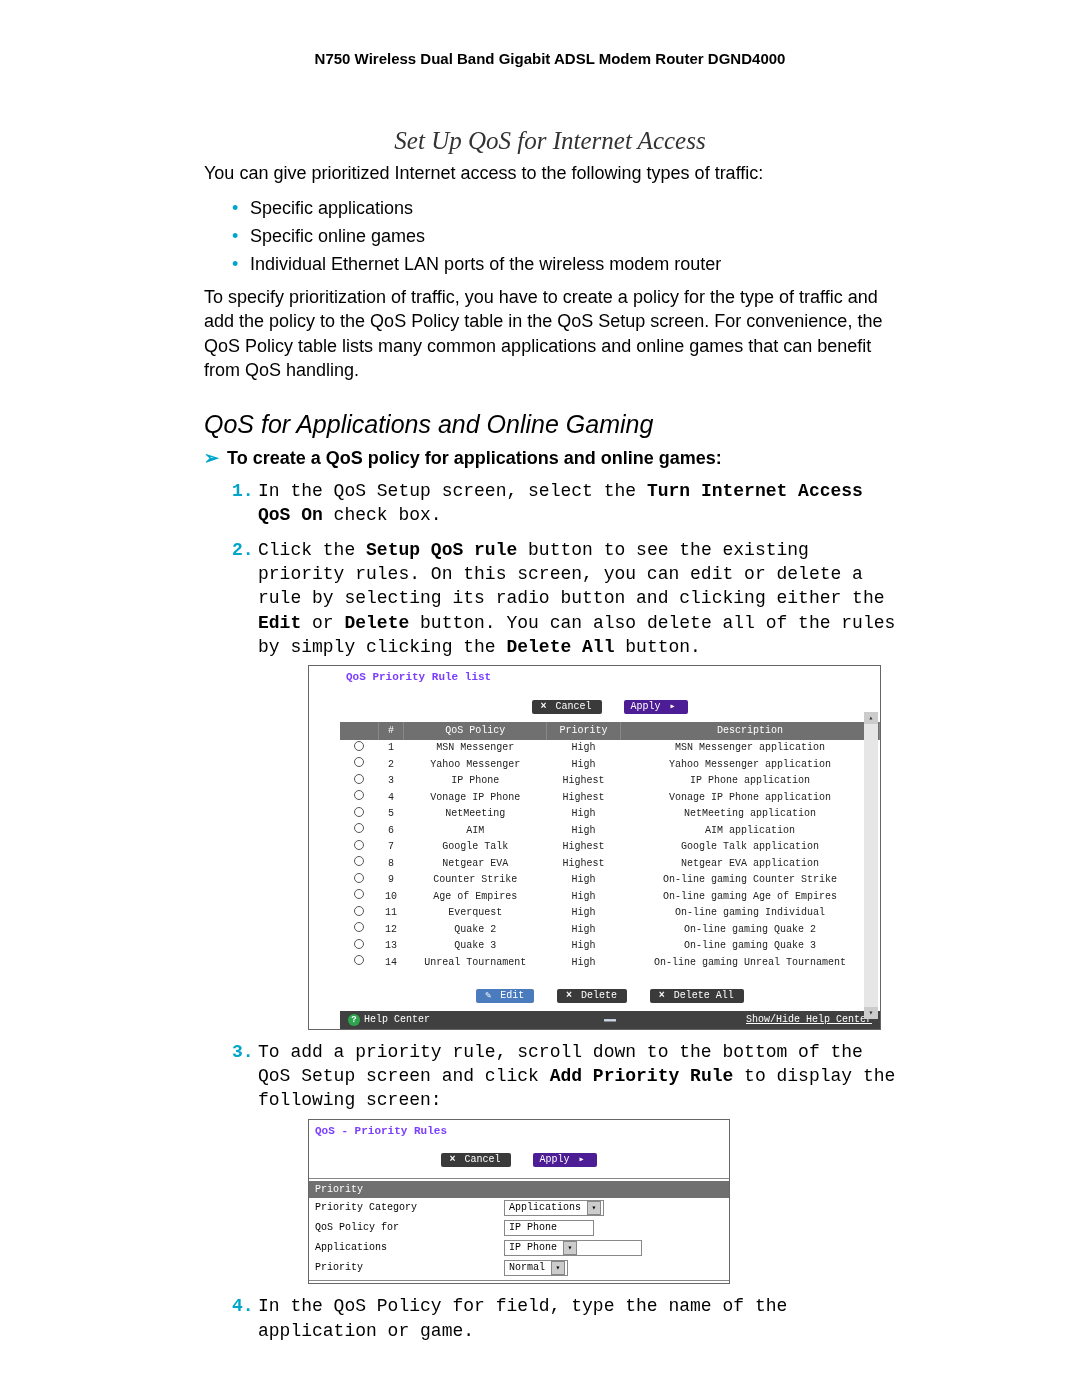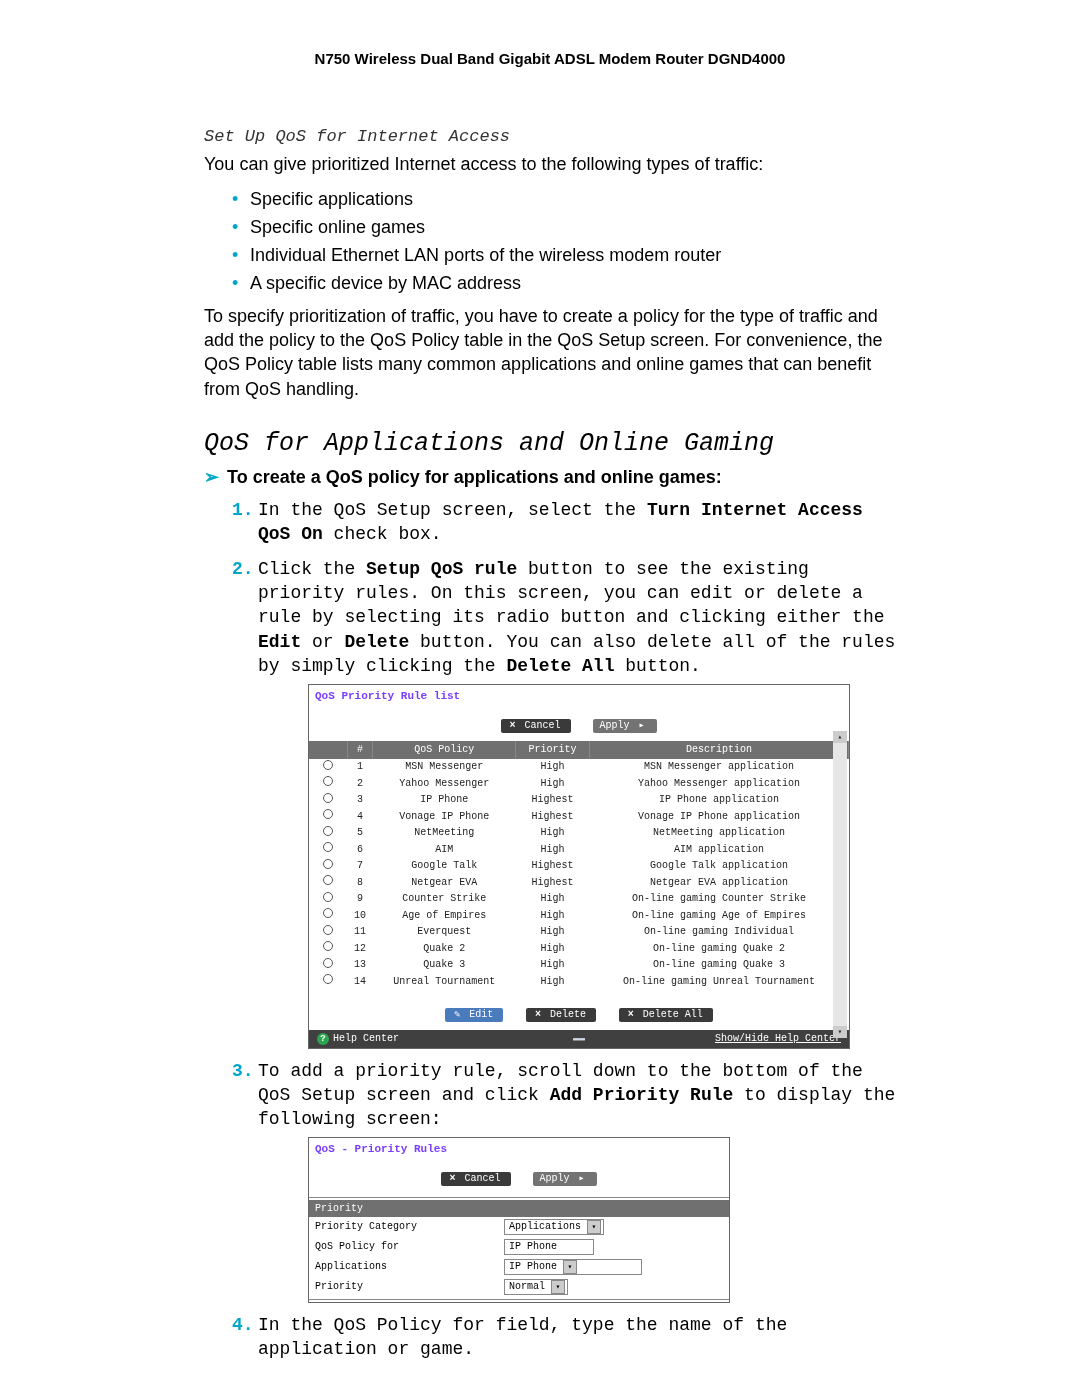--- a/index.html
+++ b/index.html
@@ -15,25 +15,26 @@
     box-sizing:border-box;
     position:relative;
   }
   .hdr-title {
     text-align:center;
     font-size:15px;
     font-weight:bold;
     margin-bottom:60px;
   }
   .sec-h1 {
-    font-family:Liberation Mono, monospace;
+    font-family:Liberation Serif, serif;
     font-style:italic;
-    font-size:17px;
+    font-size:25px;
     color:#333;
     margin:0 0 4px 0;
+    text-align:center;
   }
   .para {
     font-size:18px;
     line-height:1.35;
     margin:6px 0 10px 0;
   }
   ul.bul {
     list-style:none;
     padding:0 0 0 28px;
     margin:6px 0;
@@ -45,21 +46,21 @@
     position:relative;
   }
   ul.bul li::before {
     content:"•";
     color:#00a6c9;
     position:absolute;
     left:0;
     top:0;
   }
   .sec-h2 {
-    font-family:Liberation Mono, monospace;
+    font-family:Liberation Sans, sans-serif;
     font-style:italic;
     font-size:25px;
     margin:28px 0 8px 0;
   }
   .arrow-line {
     font-size:18px;
     font-weight:bold;
     margin:8px 0 10px 0;
   }
   .arrow-line .tri {
@@ -87,21 +88,21 @@
     left:0;
     font-weight:bold;
     color:#00a6c9;
   }
   ol.steps b { font-weight:bold; }
   .figure {
     border:1.5px solid #666;
     background:#fff;
     margin:6px 0 10px 50px;
   }
-  .fig1 { width:540px; }
+  .fig1 { width:540px;padding-left:31px; }
   .fig-title {
     color:#7a3eff;
     font-size:11px;
     font-weight:bold;
     padding:4px 6px 4px 6px;
   }
   .btn-row {
     text-align:center;
     padding:3px 0 6px 0;
   }
@@ -116,21 +117,21 @@
     margin:0 6px;
   }
   .btn .xicon {
     display:inline-block;
     width:12px;
     text-align:center;
     font-weight:bold;
     margin-right:6px;
   }
   .btn.cancel { background:#3a3a3a; }
-  .btn.apply  { background:#737373; }
+  .btn.apply  { background:#4c1d95; }
   .btn.edit   { background:#4a7bbd; }
   .btn.del    { background:#3a3a3a; }
   table.qos {
     width:100%;
     border-collapse:collapse;
     font-size:10px;
   }
   table.qos th {
     background:#707070;
     color:#fff;
@@ -224,21 +225,20 @@
 <div class="page">
   <div class="hdr-title">N750 Wireless Dual Band Gigabit ADSL Modem Router DGND4000</div>
 
   <div class="sec-h1">Set Up QoS for Internet Access</div>
   <div class="para">You can give prioritized Internet access to the following types of traffic:</div>
 
   <ul class="bul">
     <li>Specific applications</li>
     <li>Specific online games</li>
     <li>Individual Ethernet LAN ports of the wireless modem router</li>
-    <li>A specific device by MAC address</li>
   </ul>
 
   <div class="para">To specify prioritization of traffic, you have to create a policy for the type of traffic and add the policy to the QoS Policy table in the QoS Setup screen. For convenience, the QoS Policy table lists many common applications and online games that can benefit from QoS handling.</div>
 
   <div class="sec-h2">QoS for Applications and Online Gaming</div>
 
   <div class="arrow-line">
     <span class="tri">➢</span><span>To create a QoS policy for applications and online games:</span>
   </div>
 

